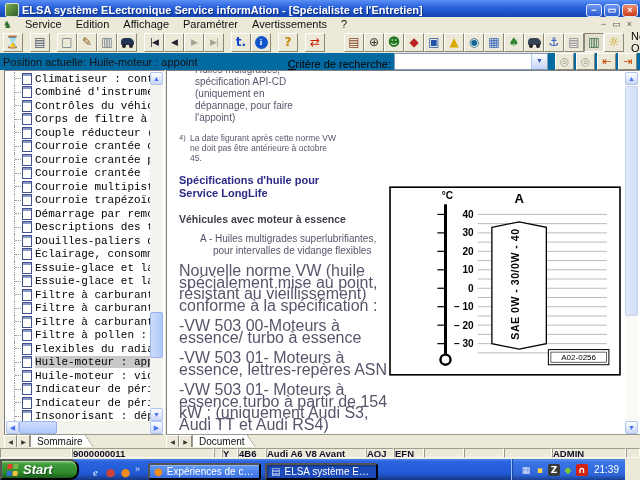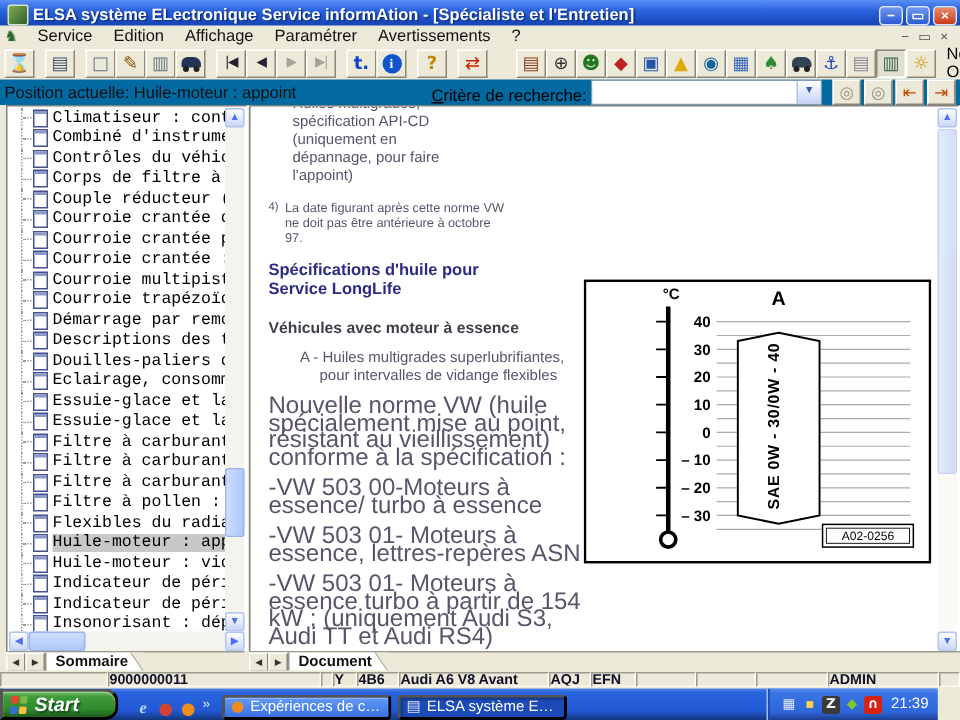--- a/index.html
+++ b/index.html
@@ -95,21 +95,21 @@
   .doc-par{margin-top:9px;font-size:16px;line-height:11.5px;color:#56566b;width:214px;}
   .diagram-box{position:absolute;left:222px;top:115px;width:232px;height:190px;}
   .doc-vscroll{position:absolute;top:1px;right:1px;bottom:1px;width:13px;background:#fbfaf6;}
   
   .tabsrow{position:absolute;top:434px;left:0;right:0;height:13px;background:#ece9d8;}
   .tabset{position:absolute;top:0;height:13px;display:flex;align-items:stretch;border-top:1px solid #9a9a8c;}
   .tabset.left{left:4px;width:159px;} .tabset.right{left:166px;right:0;}
   .tab-arrow{width:13px;background:#ece9d8;border:1px solid;border-color:#fff #8a8877 #8a8877 #fff;
     font-size:6px;line-height:10px;text-align:center;color:#333;padding:0;}
   .tab{display:flex;align-items:center;background:#fff;border-left:1px solid #9a9a8c;padding:0 2px 0 6px;
-    font-size:10px;font-weight:bold;color:#111;position:relative;}
+    font-size:10px;font-weight:normal;color:#111;position:relative;}
   .tab-slant{width:9px;height:13px;background:linear-gradient(to top right,#fff 46%,#9a9a8c 50%,#ece9d8 54%);}
   
   .statusbar{position:absolute;top:447px;left:0;right:0;height:12px;background:#ece9d8;display:flex;}
   .sb-cell{height:10px;margin-top:1px;border:1px solid;border-color:#9b9b8f #fdfdf5 #fdfdf5 #9b9b8f;
     font-size:9.5px;font-weight:bold;color:#101028;line-height:9px;overflow:hidden;
     box-sizing:border-box;flex:none;white-space:nowrap;}
   
   .taskbar{position:absolute;top:459px;left:0;right:15px;height:21px;
     background:linear-gradient(180deg,#4f86ec 0%,#2a64de 12%,#2159d4 70%,#16377f 100%);display:flex;align-items:flex-end;}
   .start-btn{height:21px;width:79px;flex:none;border-radius:0 9px 9px 0;display:flex;align-items:center;
@@ -440,21 +440,21 @@
     <div class="doc-content">
       <div>
           <div class="clipped-line">Huiles multigrades,</div>
           <div class="clipped-line">spécification API-CD</div>
           <div class="clipped-line">(uniquement en</div>
           <div class="clipped-line">dépannage, pour faire</div>
           <div class="clipped-line">l'appoint)</div>
         </div>
       <div class="footnote">
         <span class="fn-marker">4)</span>
-        <span class="fn-text">La date figurant après cette norme VW ne doit pas être antérieure à octobre 97.</span>
+        <span class="fn-text">La date figurant après cette norme VW ne doit pas être antérieure à octobre 45.</span>
       </div>
       <div class="doc-heading">Spécifications d'huile pour Service LongLife</div>
       <div>
           <div class="doc-sec-title">Véhicules avec moteur à essence</div>
           <div class="doc-item">A - Huiles multigrades superlubrifiantes, pour intervalles de vidange flexibles</div>
           <div class="doc-par">Nouvelle norme VW (huile spécialement mise au point, résistant au vieillissement) conforme à la spécification :</div>
           <div class="doc-par">-VW 503 00-Moteurs à essence/ turbo à essence</div>
           <div class="doc-par">-VW 503 01- Moteurs à essence, lettres-repères ASN</div>
           <div class="doc-par">-VW 503 01- Moteurs à essence turbo à partir de 154 kW ; (uniquement Audi S3, Audi TT et Audi RS4)</div>
           <div class="doc-sec-title">Véhicules avec moteur diesel</div>

